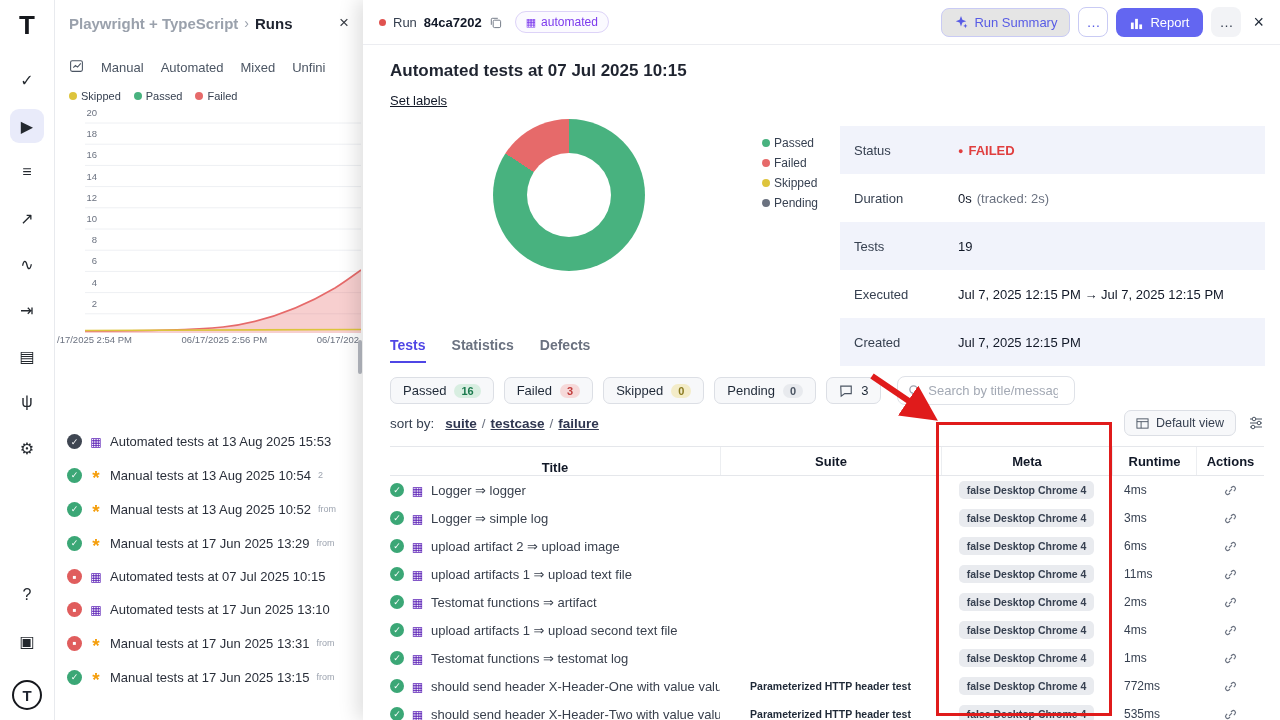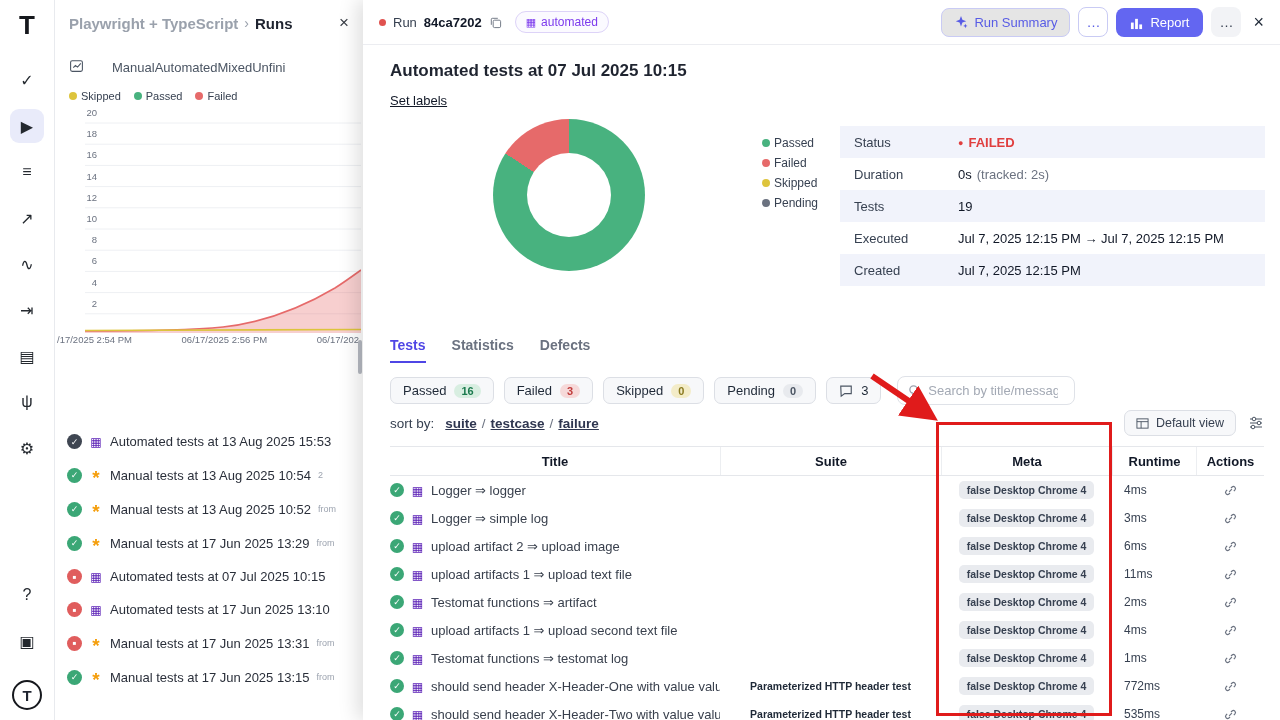--- a/index.html
+++ b/index.html
@@ -78,21 +78,21 @@
 
   .overview { position:relative; height:200px; margin-top:12px; }
   .donut { position:absolute; left:103px; top:-2px; width:152px; height:152px; border-radius:50%; }
   .donut::after { content:""; position:absolute; inset:34px; background:#fff; border-radius:50%; }
   .dlab { position:absolute; color:#fff; font-size:11px; font-weight:bold; z-index:2; }
   .dlab-fail { left:137px; top:18px; }
   .dlab-pass { left:158px; top:112px; }
   .ov-legend { position:absolute; left:372px; top:12px; font-size:12px; color:#374151; }
   .ov-legend .leg-item { display:flex; align-items:center; padding:3px 0; }
   .ov-info { position:absolute; left:450px; top:5px; width:425px; }
-  .info-row { display:flex; height:32px; align-items:center; font-size:13px; }
+  .info-row { display:flex; height:48px; align-items:center; font-size:13px; }
   .info-row:nth-child(odd) { background:#f1f3fb; }
   .info-label { width:118px; color:#374151; padding-left:14px; flex:none; }
   .info-value { color:#111827; white-space:nowrap; }
   .info-note { color:#6b7280; margin-left:5px; }
   .v-failed { color:#e03e3e; font-weight:700; }
   .v-failed::before { content:"●"; font-size:9px; margin-right:5px; vertical-align:1px; }
 
   .mp-tabs { display:flex; gap:26px; margin-top:16px; font-size:14px; font-weight:600; color:#6b7280; }
   .mp-tab { padding-bottom:8px; border-bottom:2px solid transparent; cursor:pointer; }
   .mp-tab.active { color:#4f46e5; border-bottom-color:#4f46e5; }
@@ -112,21 +112,21 @@
   .sort-row { display:flex; align-items:center; margin-top:5px; font-size:13.5px; color:#374151; }
   .sort-prefix { margin-right:6px; }
   .sort-link { color:#2f3650; text-decoration:underline; margin:0 5px; cursor:pointer; font-weight:600; }
   .sort-sep { color:#6b7280; }
   .sort-right { margin-left:auto; display:flex; align-items:center; gap:12px; }
   .btn-view { display:flex; gap:7px; align-items:center; border:1px solid #dcdfe5; background:#f7f8fa;
     border-radius:7px; padding:5px 11px; font-size:12.5px; color:#374151; cursor:pointer; }
 
   .tests-table { margin-top:10px; }
   .thead { display:flex; height:30px; border-top:1px solid #e5e7eb; border-bottom:1px solid #e5e7eb;
-    align-items:center; font-size:13px; font-weight:700; color:#111827; }
+    align-items:flex-end; font-size:13px; font-weight:700; color:#111827; }
   .th { text-align:center; }
   .th + .th { border-left:1px solid #eceef1; height:100%; display:flex; align-items:center; justify-content:center; }
   .col-title { width:330px; } .col-suite { width:221px; } .col-meta { width:171px; }
   .col-runtime { width:84px; } .col-actions { width:68px; }
   .trow { display:flex; height:28px; align-items:center; font-size:13px; color:#39404d; }
   .c-title { width:330px; display:flex; gap:7px; align-items:center; white-space:nowrap; overflow:hidden; }
   .c-title .st { width:14px; height:14px; }
   .qr { width:13px; text-align:center; flex:none; }
   .qr::before { content:"▦"; color:#5b21b6; font-size:12px; }
   .c-suite { width:221px; font-size:10.5px; font-weight:700; color:#1f2937; text-align:center; }
@@ -185,21 +185,21 @@
     <span class="lp-close">×</span>
   </div>
 
   <div class="lp-tabs">
     <span class="lp-tab">
       <svg viewBox="0 0 14 14" width="15" height="15">
         <rect x="1.5" y="2.5" width="11" height="10" rx="1.5" fill="none" stroke="#4b5563"></rect>
         <path d="M4 9l2-2 2 1.5L11 5" fill="none" stroke="#4b5563"></path>
       </svg>
     </span>
-    <span style="display:flex;margin-left:11px;">
+    <span style="display:flex;gap:17px;">
 
         <span class="lp-tab">Manual</span>
 
         <span class="lp-tab">Automated</span>
 
         <span class="lp-tab">Mixed</span>
 
         <span class="lp-tab">Unfini</span>
       </span>
   </div>

